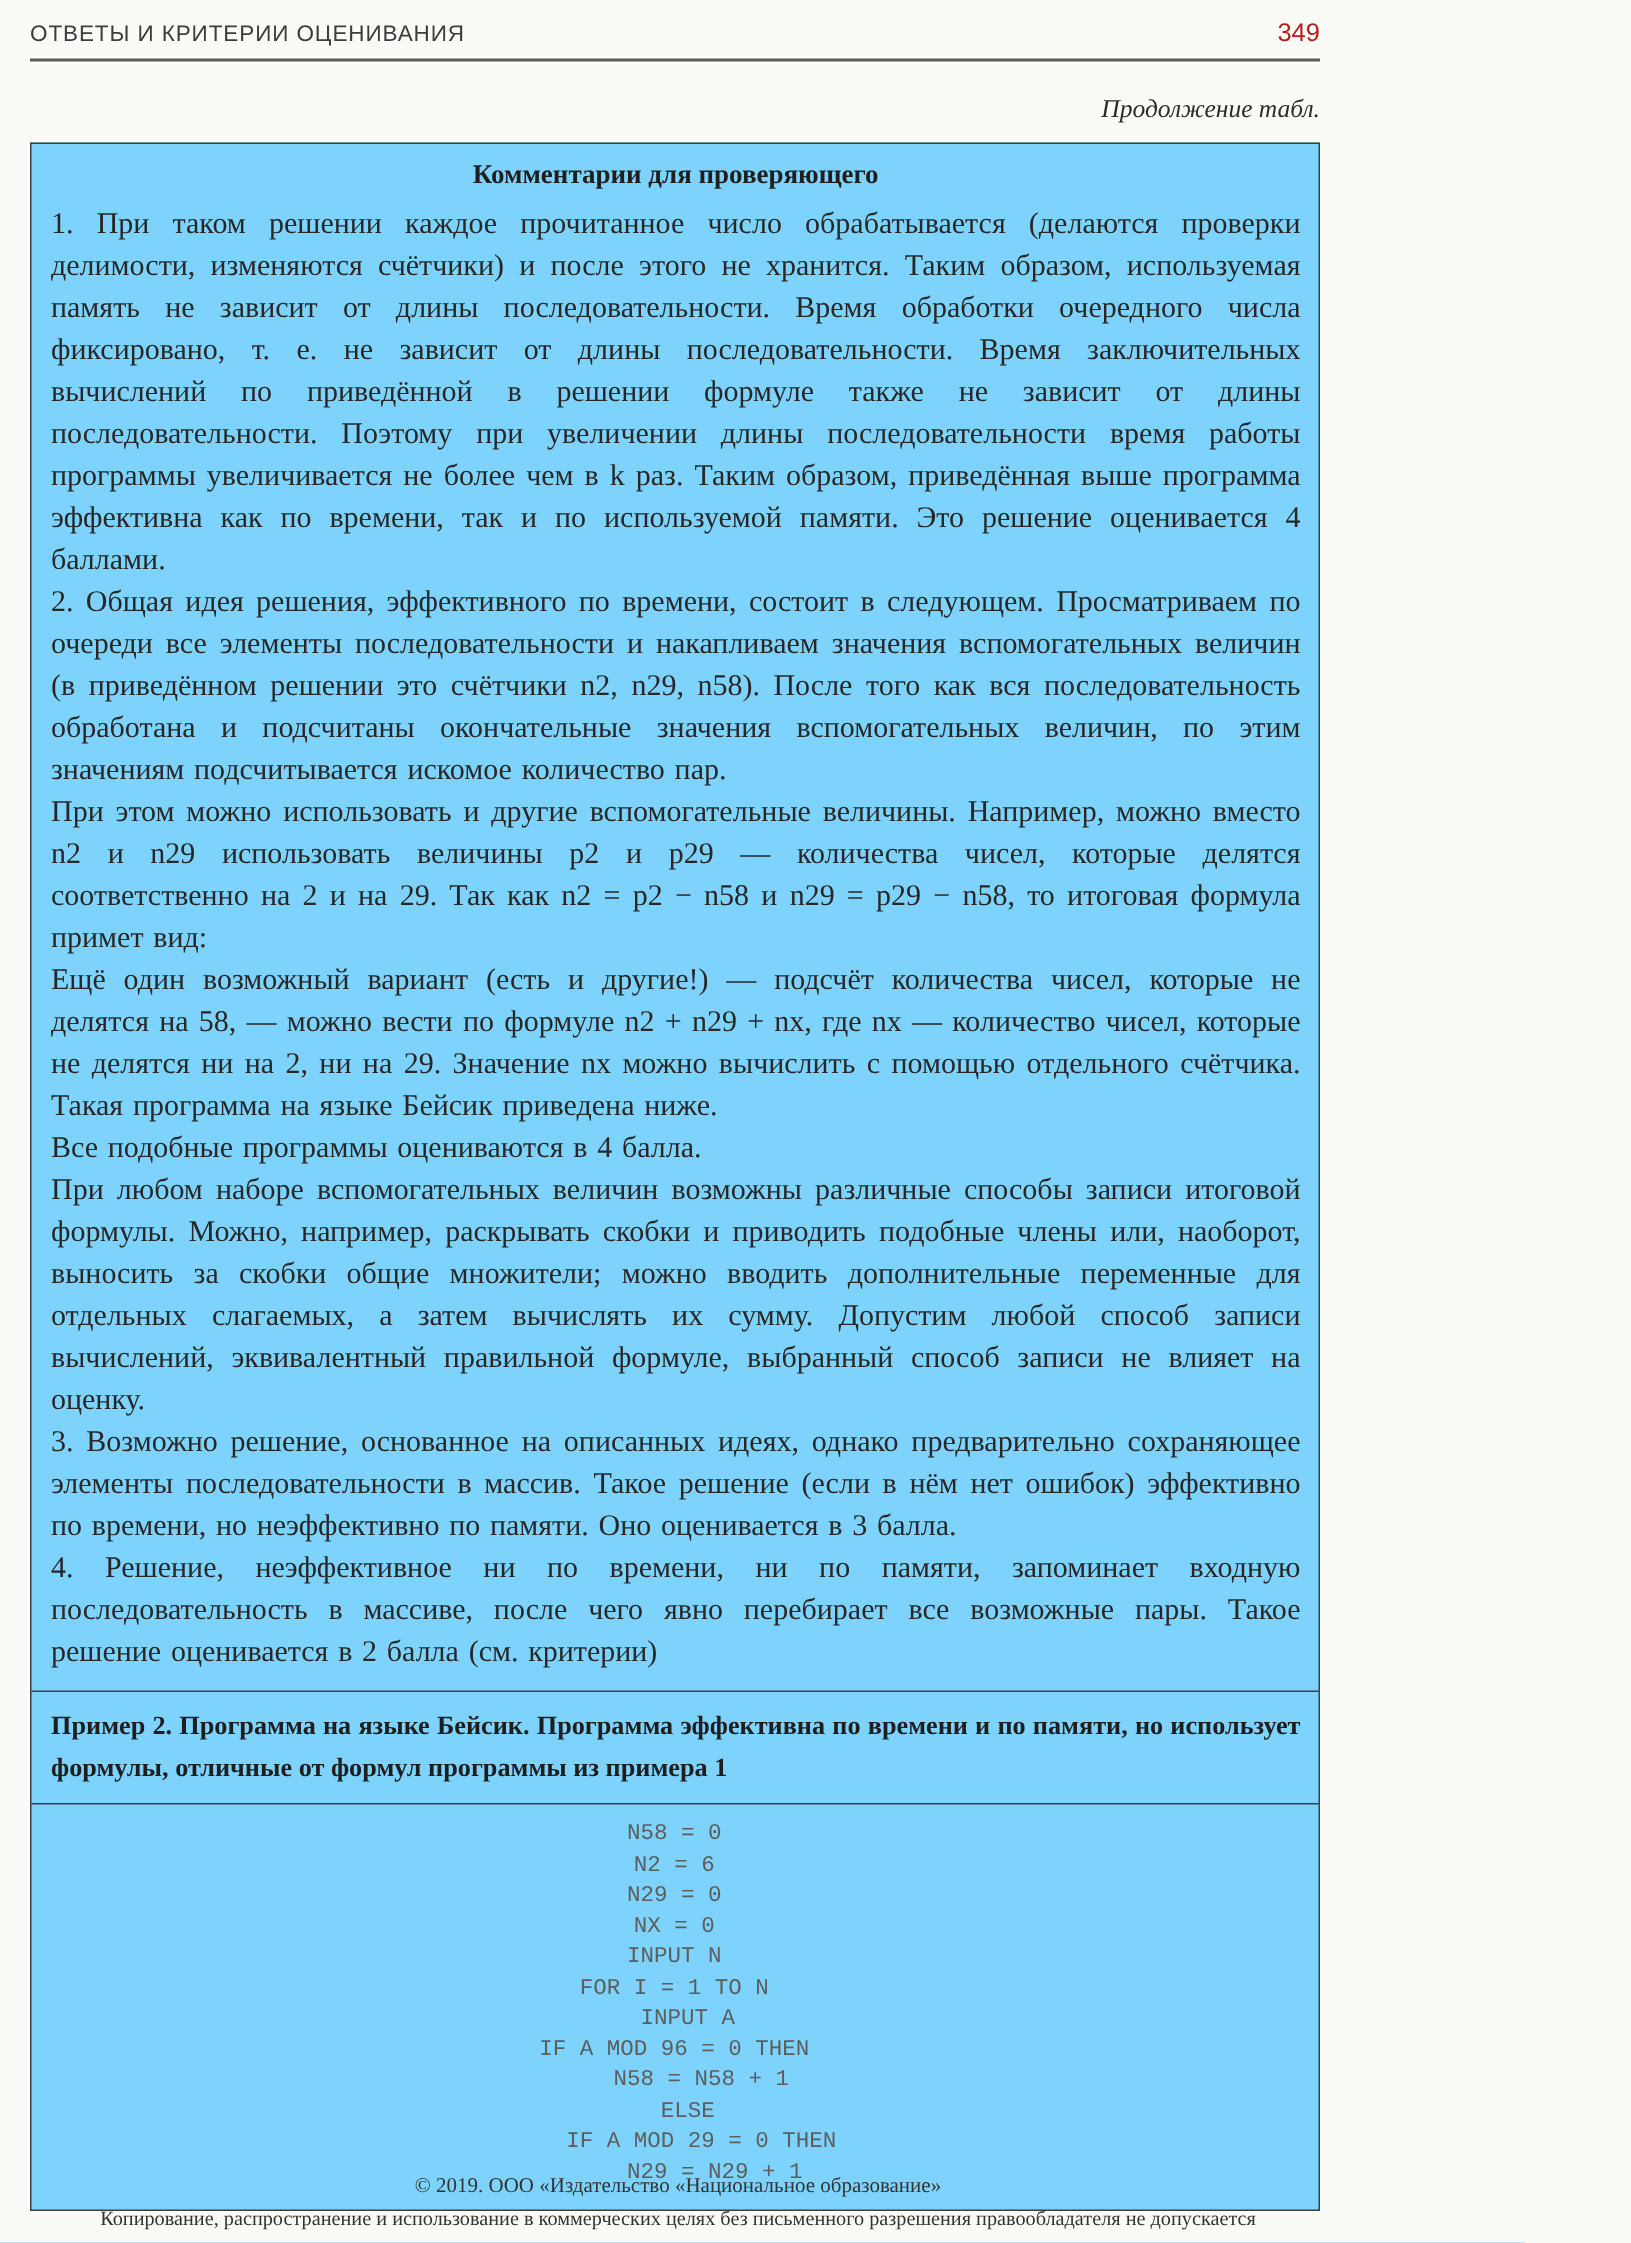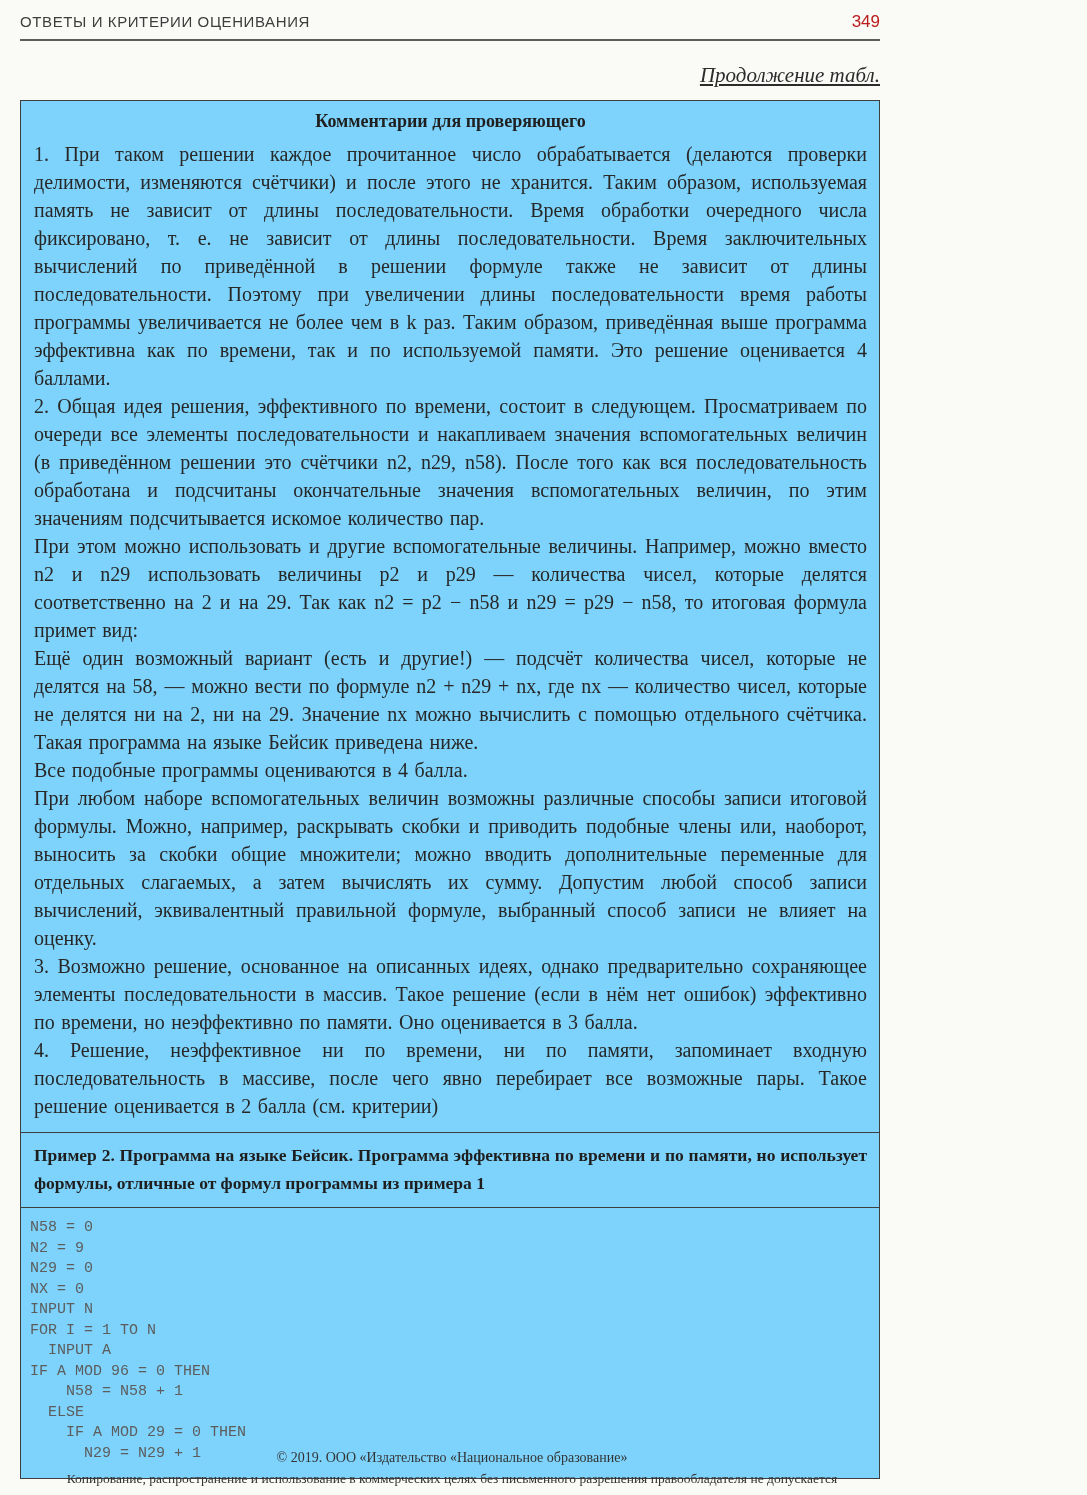--- a/index.html
+++ b/index.html
@@ -34,24 +34,23 @@
     font-size: 17px;
     color: #b91c1c;
   }
   .rule {
     border-bottom: 2px solid #5c5c5c;
     margin-top: 7px;
   }
   .continuation {
     text-align: right;
     font-style: italic;
-    font-size: 21px;
+    font-size: 17px;
     color: #2b2b2b;
     margin: 22px 0 12px 0;
-    text-decoration: underline;
   }
   .table {
     border: 1.5px solid #3e3e3e;
     background: #7dd3fc;
   }
   .cell { box-sizing: border-box; }
   .comments-cell { padding: 8px 12px 12px 13px; }
   .cell-title {
     text-align: center;
     font-weight: bold;
@@ -87,20 +86,21 @@
   .code-cell {
     border-top: 1.5px solid #3e3e3e;
     padding: 10px 10px 14px 9px;
   }
   .code-line {
     font-family: "Liberation Mono", "DejaVu Sans Mono", monospace;
     font-size: 15px;
     line-height: 20.5px;
     white-space: pre;
     color: #5d5d5d;
+    text-align: center;
   }
   .footer {
     position: absolute;
     left: 0;
     bottom: 8px;
     width: 100%;
     text-align: center;
     color: #333333;
   }
   .footer-line1 {
@@ -142,21 +142,21 @@
         </div>
     </div>
 
     <div class="cell example-cell">
       <div class="example-heading">Пример 2. Программа на языке Бейсик. Программа эффективна по времени и по памяти, но использует формулы, отличные от формул программы из примера 1</div>
     </div>
 
     <div class="cell code-cell">
       <div>
           <div class="code-line">N58 = 0</div>
-          <div class="code-line">N2 = 9</div>
+          <div class="code-line">N2 = 6</div>
           <div class="code-line">N29 = 0</div>
           <div class="code-line">NX = 0</div>
           <div class="code-line">INPUT N</div>
           <div class="code-line">FOR I = 1 TO N</div>
           <div class="code-line">  INPUT A</div>
           <div class="code-line">IF A MOD 96 = 0 THEN</div>
           <div class="code-line">    N58 = N58 + 1</div>
           <div class="code-line">  ELSE</div>
           <div class="code-line">    IF A MOD 29 = 0 THEN</div>
           <div class="code-line">      N29 = N29 + 1</div>

